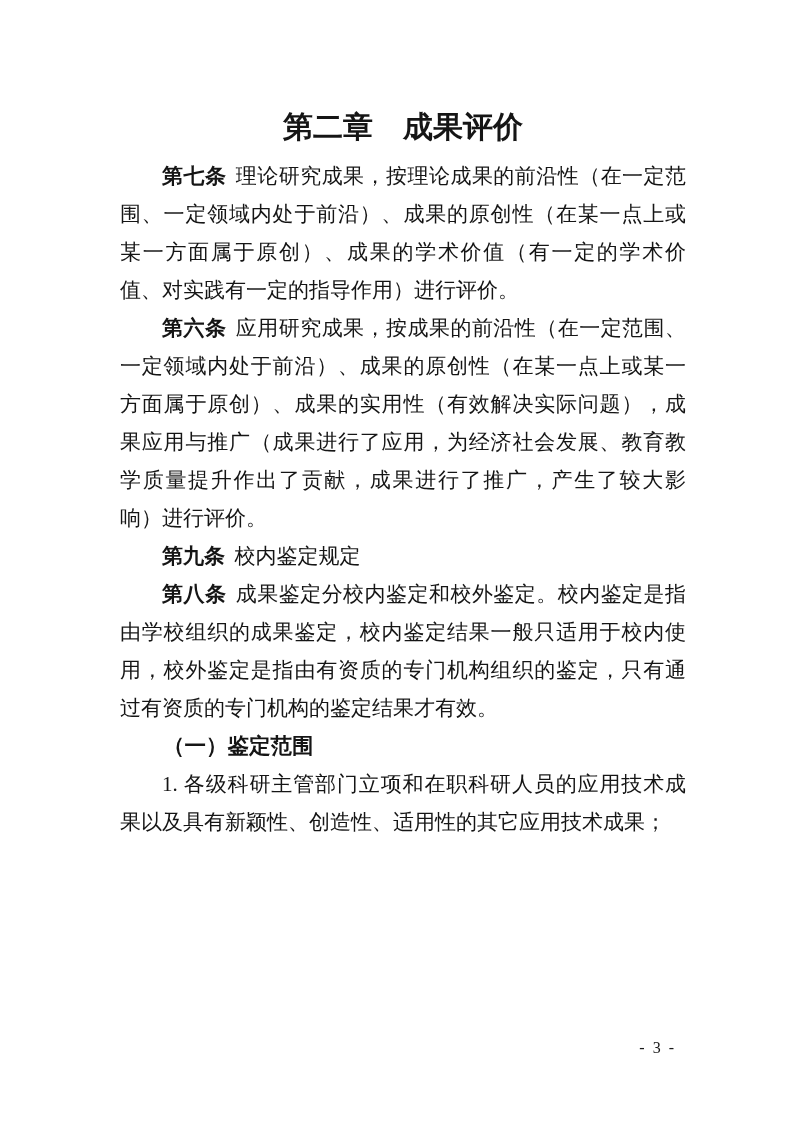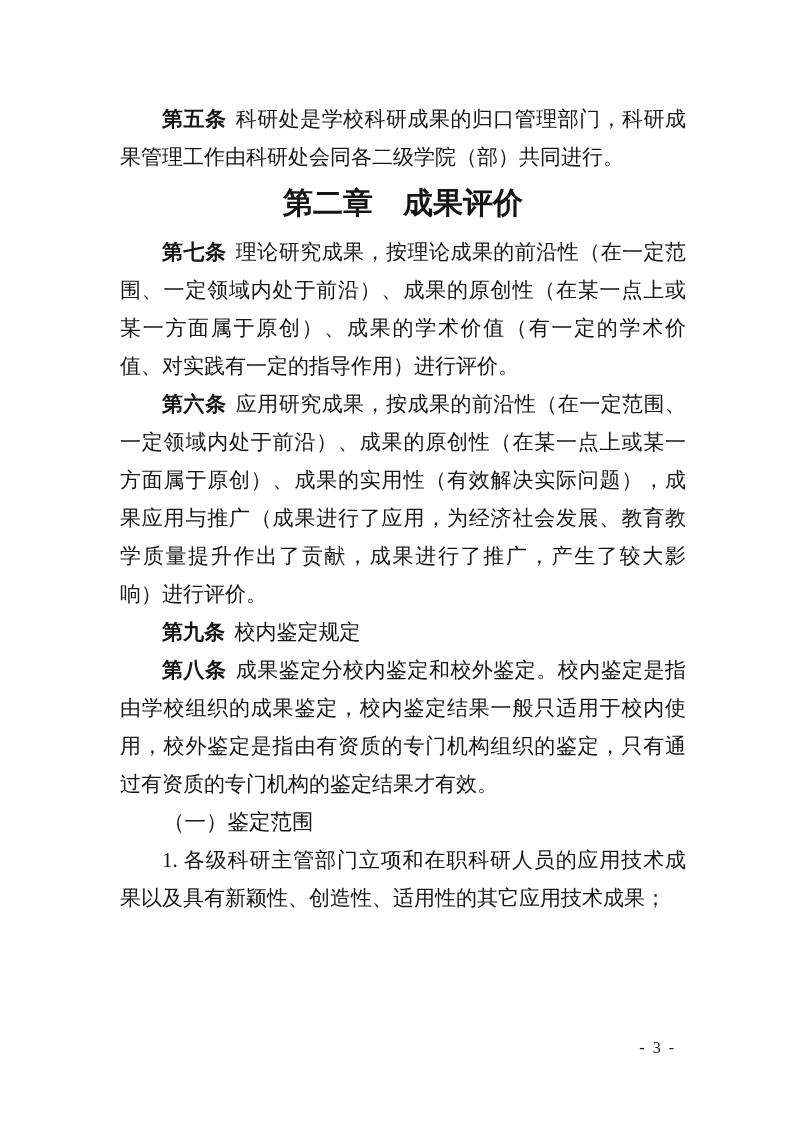--- a/index.html
+++ b/index.html
@@ -40,43 +40,40 @@
     font-family: "Liberation Sans", "DejaVu Sans", sans-serif;
     font-size: 30px;
     font-weight: bold;
     text-align: center;
     text-indent: 0;
     line-height: 38px;
     margin: 8px 0 11px 0;
   }
   .subheading {
     font-family: "Liberation Sans", "DejaVu Sans", sans-serif;
-    font-weight: normal;
+    font-weight: bold;
     font-size: 21.5px;
   }
   .footer {
     position: absolute;
     top: 1038px;
     right: 117px;
     font-size: 16px;
     line-height: 20px;
     color: #1a1a1a;
     letter-spacing: 2px;
   }
 </style>
 </head>
 <body>
 
 <div class="page">
   <div class="content">
 
 
-    <p>
-      <span class="lead">第五条</span><span>科研处是学校科研成果的归口管理部门，科研成果管理工作由科研处会同各二级学院（部）共同进行。</span>
-    </p>
 
     <h2 class="chapter">第二章　成果评价</h2>
 
     <p>
       <span class="lead">第七条</span><span>理论研究成果，按理论成果的前沿性（在一定范围、一定领域内处于前沿）、成果的原创性（在某一点上或某一方面属于原创）、成果的学术价值（有一定的学术价值、对实践有一定的指导作用）进行评价。</span>
     </p>
 
     <p>
       <span class="lead">第六条</span><span>应用研究成果，按成果的前沿性（在一定范围、一定领域内处于前沿）、成果的原创性（在某一点上或某一方面属于原创）、成果的实用性（有效解决实际问题），成果应用与推广（成果进行了应用，为经济社会发展、教育教学质量提升作出了贡献，成果进行了推广，产生了较大影响）进行评价。</span>
     </p>

